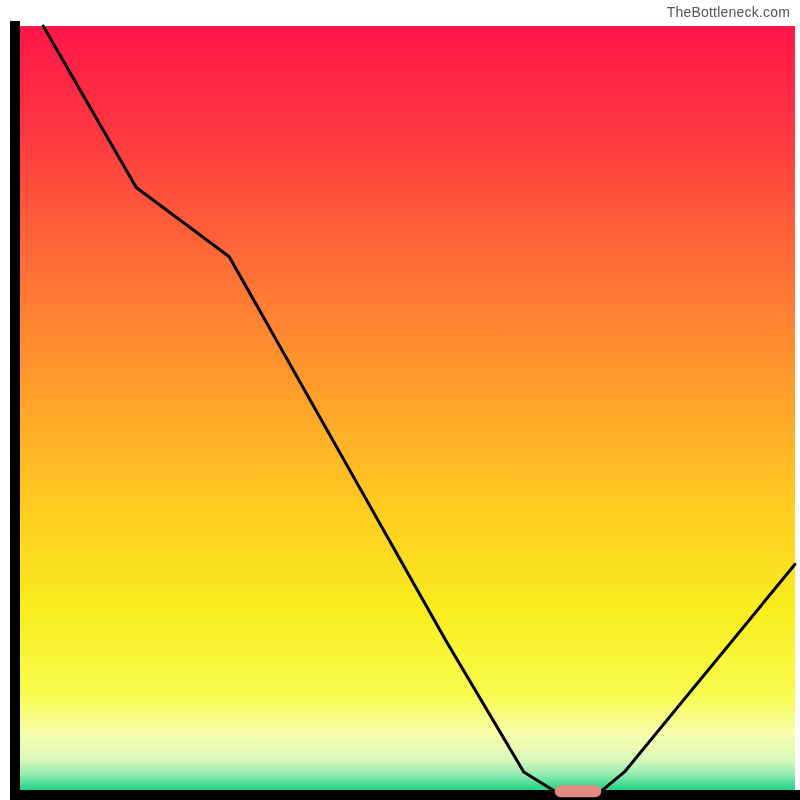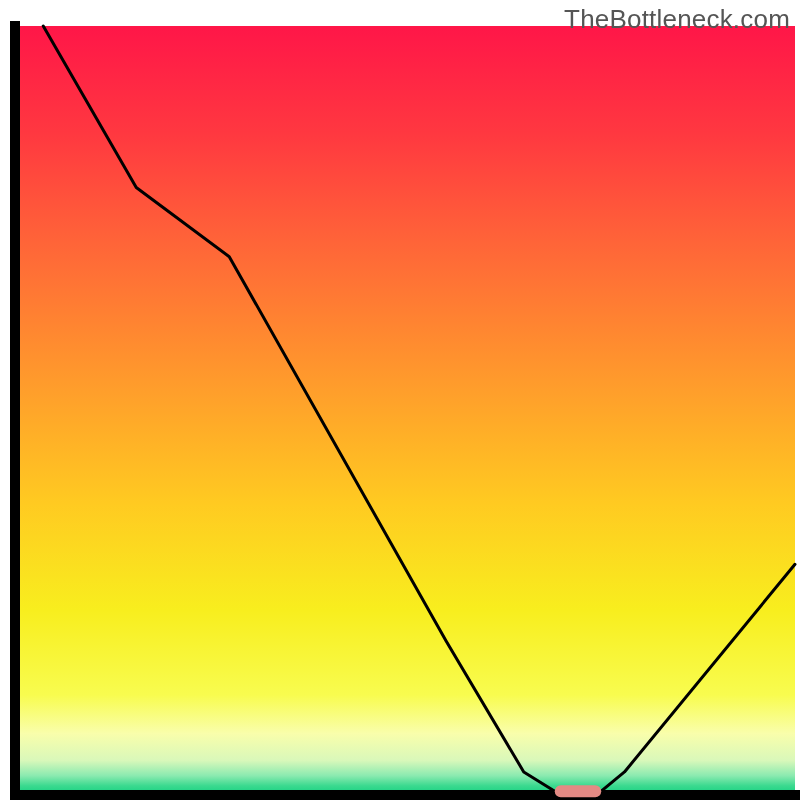--- a/index.html
+++ b/index.html
@@ -7,21 +7,21 @@
   .chart {
     position: relative;
     width: 800px;
     height: 800px;
   }
   .watermark {
     position: absolute;
     top: 4px;
     right: 10px;
     font-family: Arial, Helvetica, sans-serif;
-    font-size: 26px;
+    font-size: 14px;
     font-weight: 400;
     color: #555;
     letter-spacing: 0.2px;
   }
   svg { display: block; }
 </style>
 </head>
 <body>
 
 <div class="chart">

